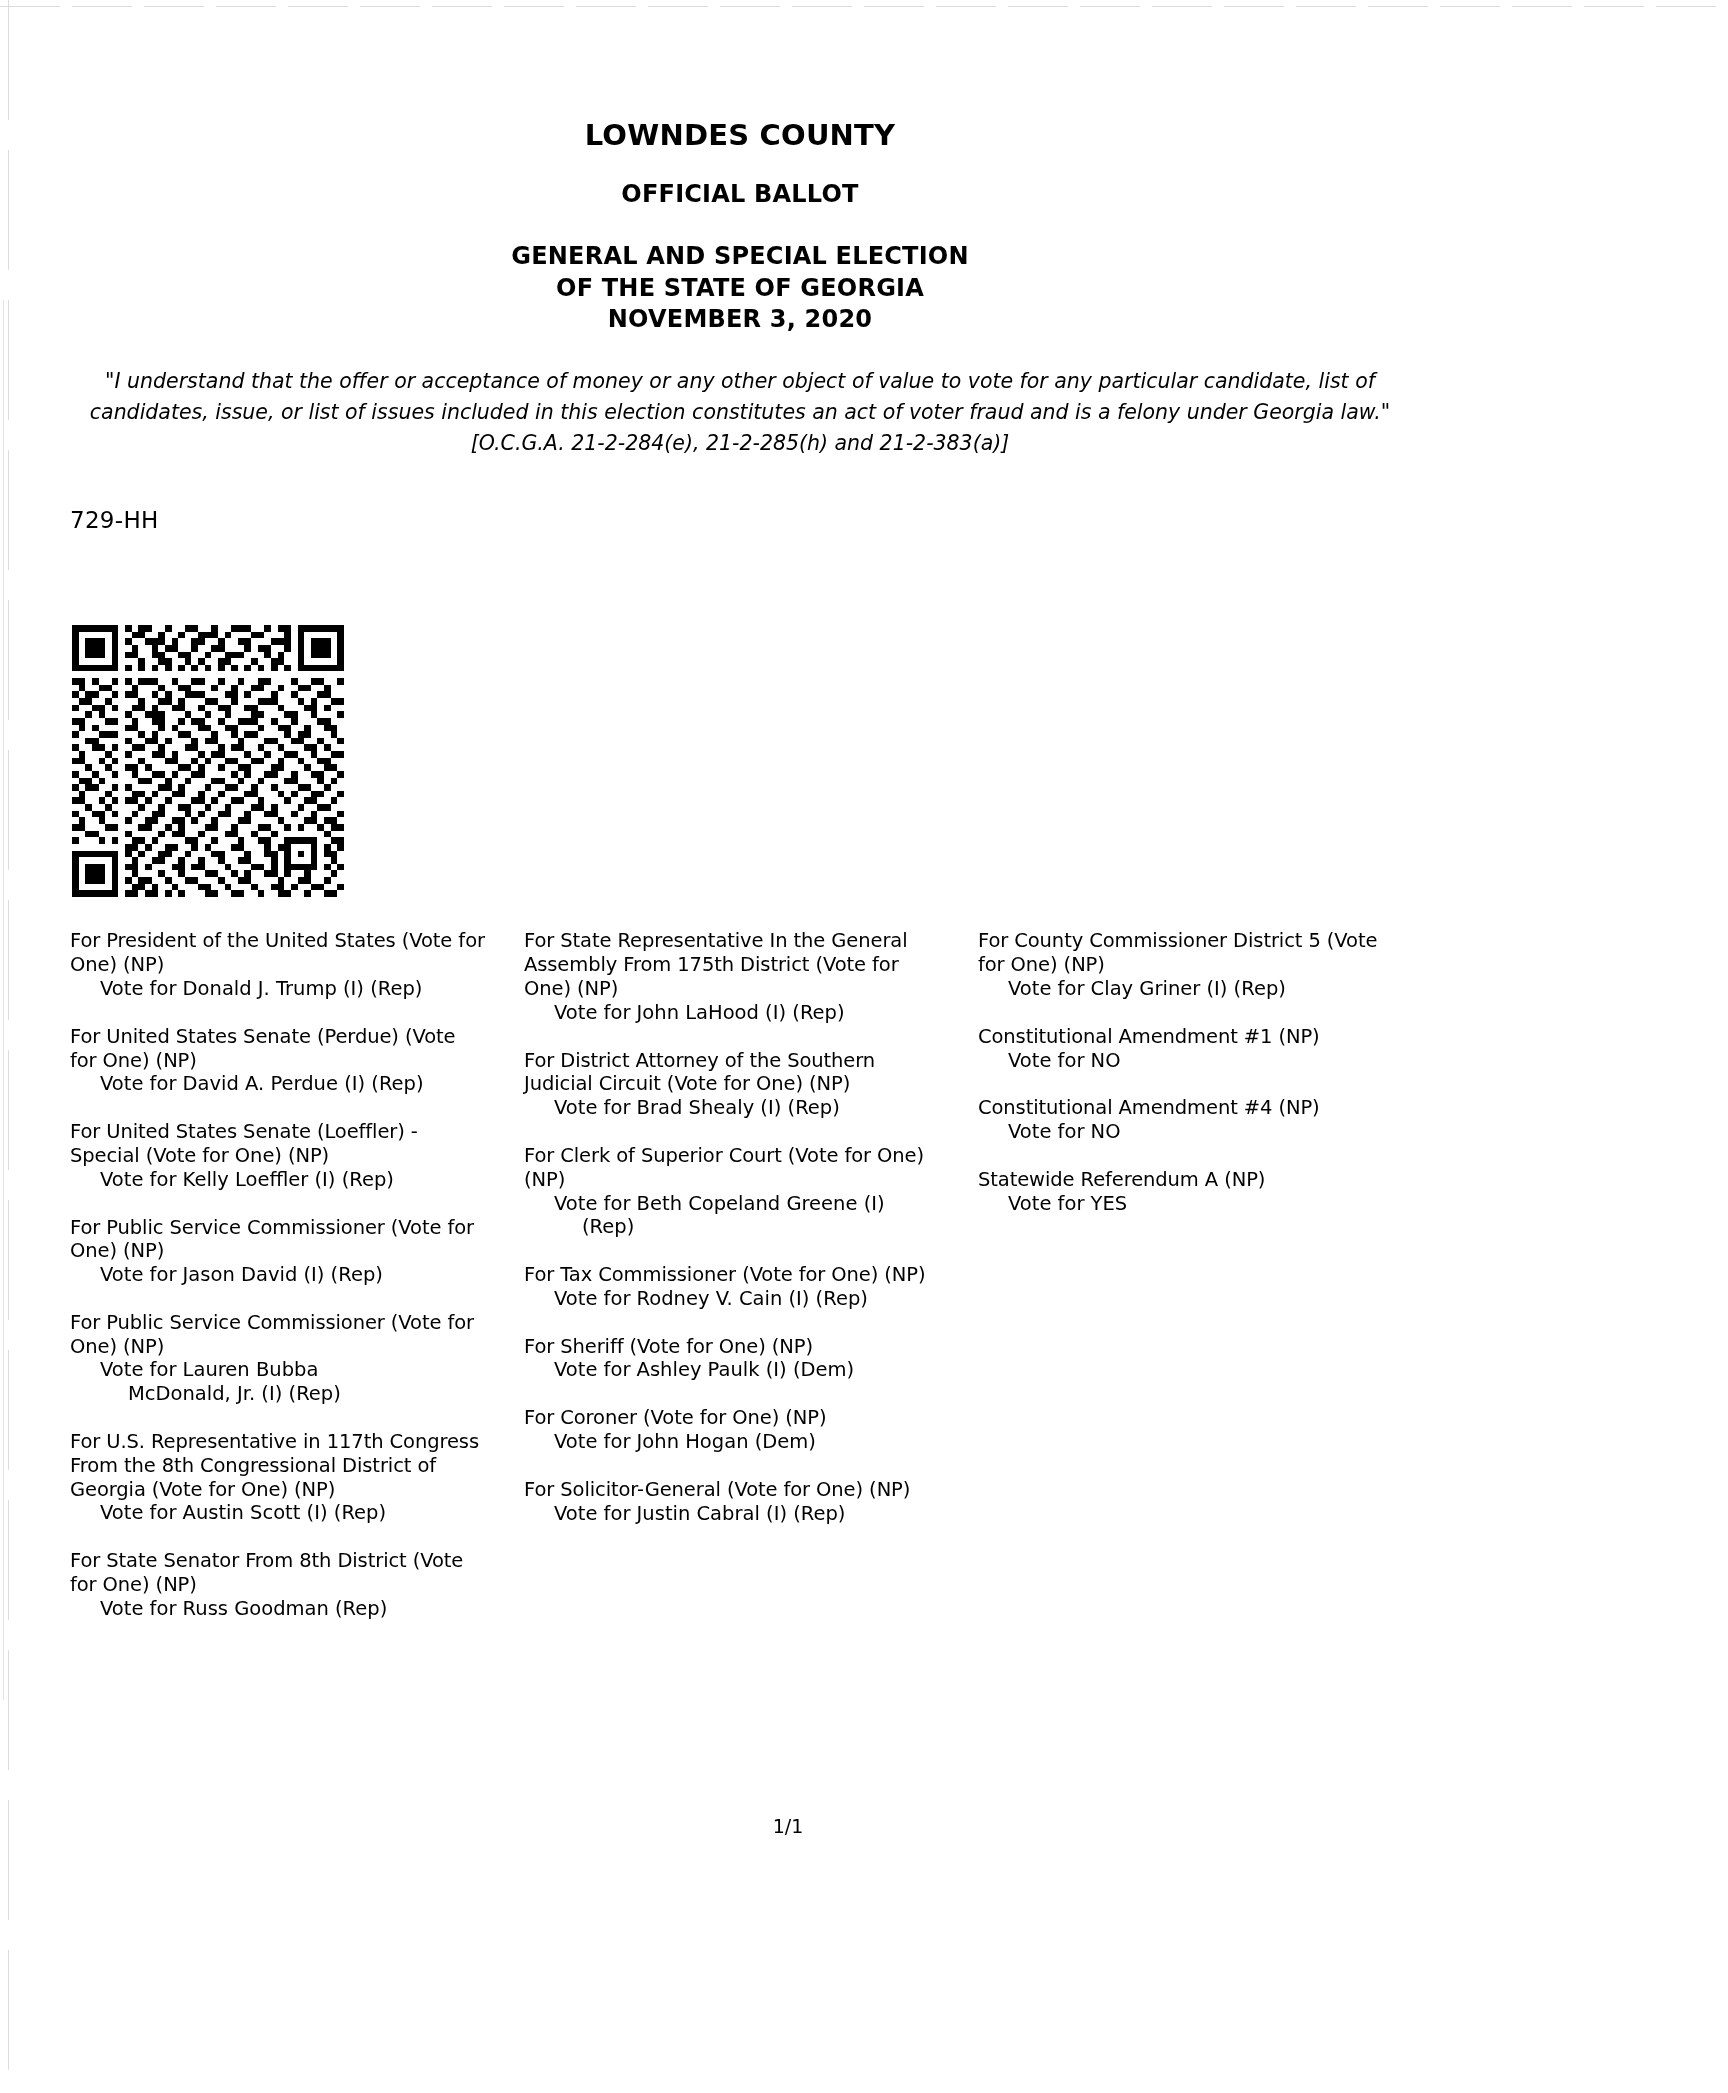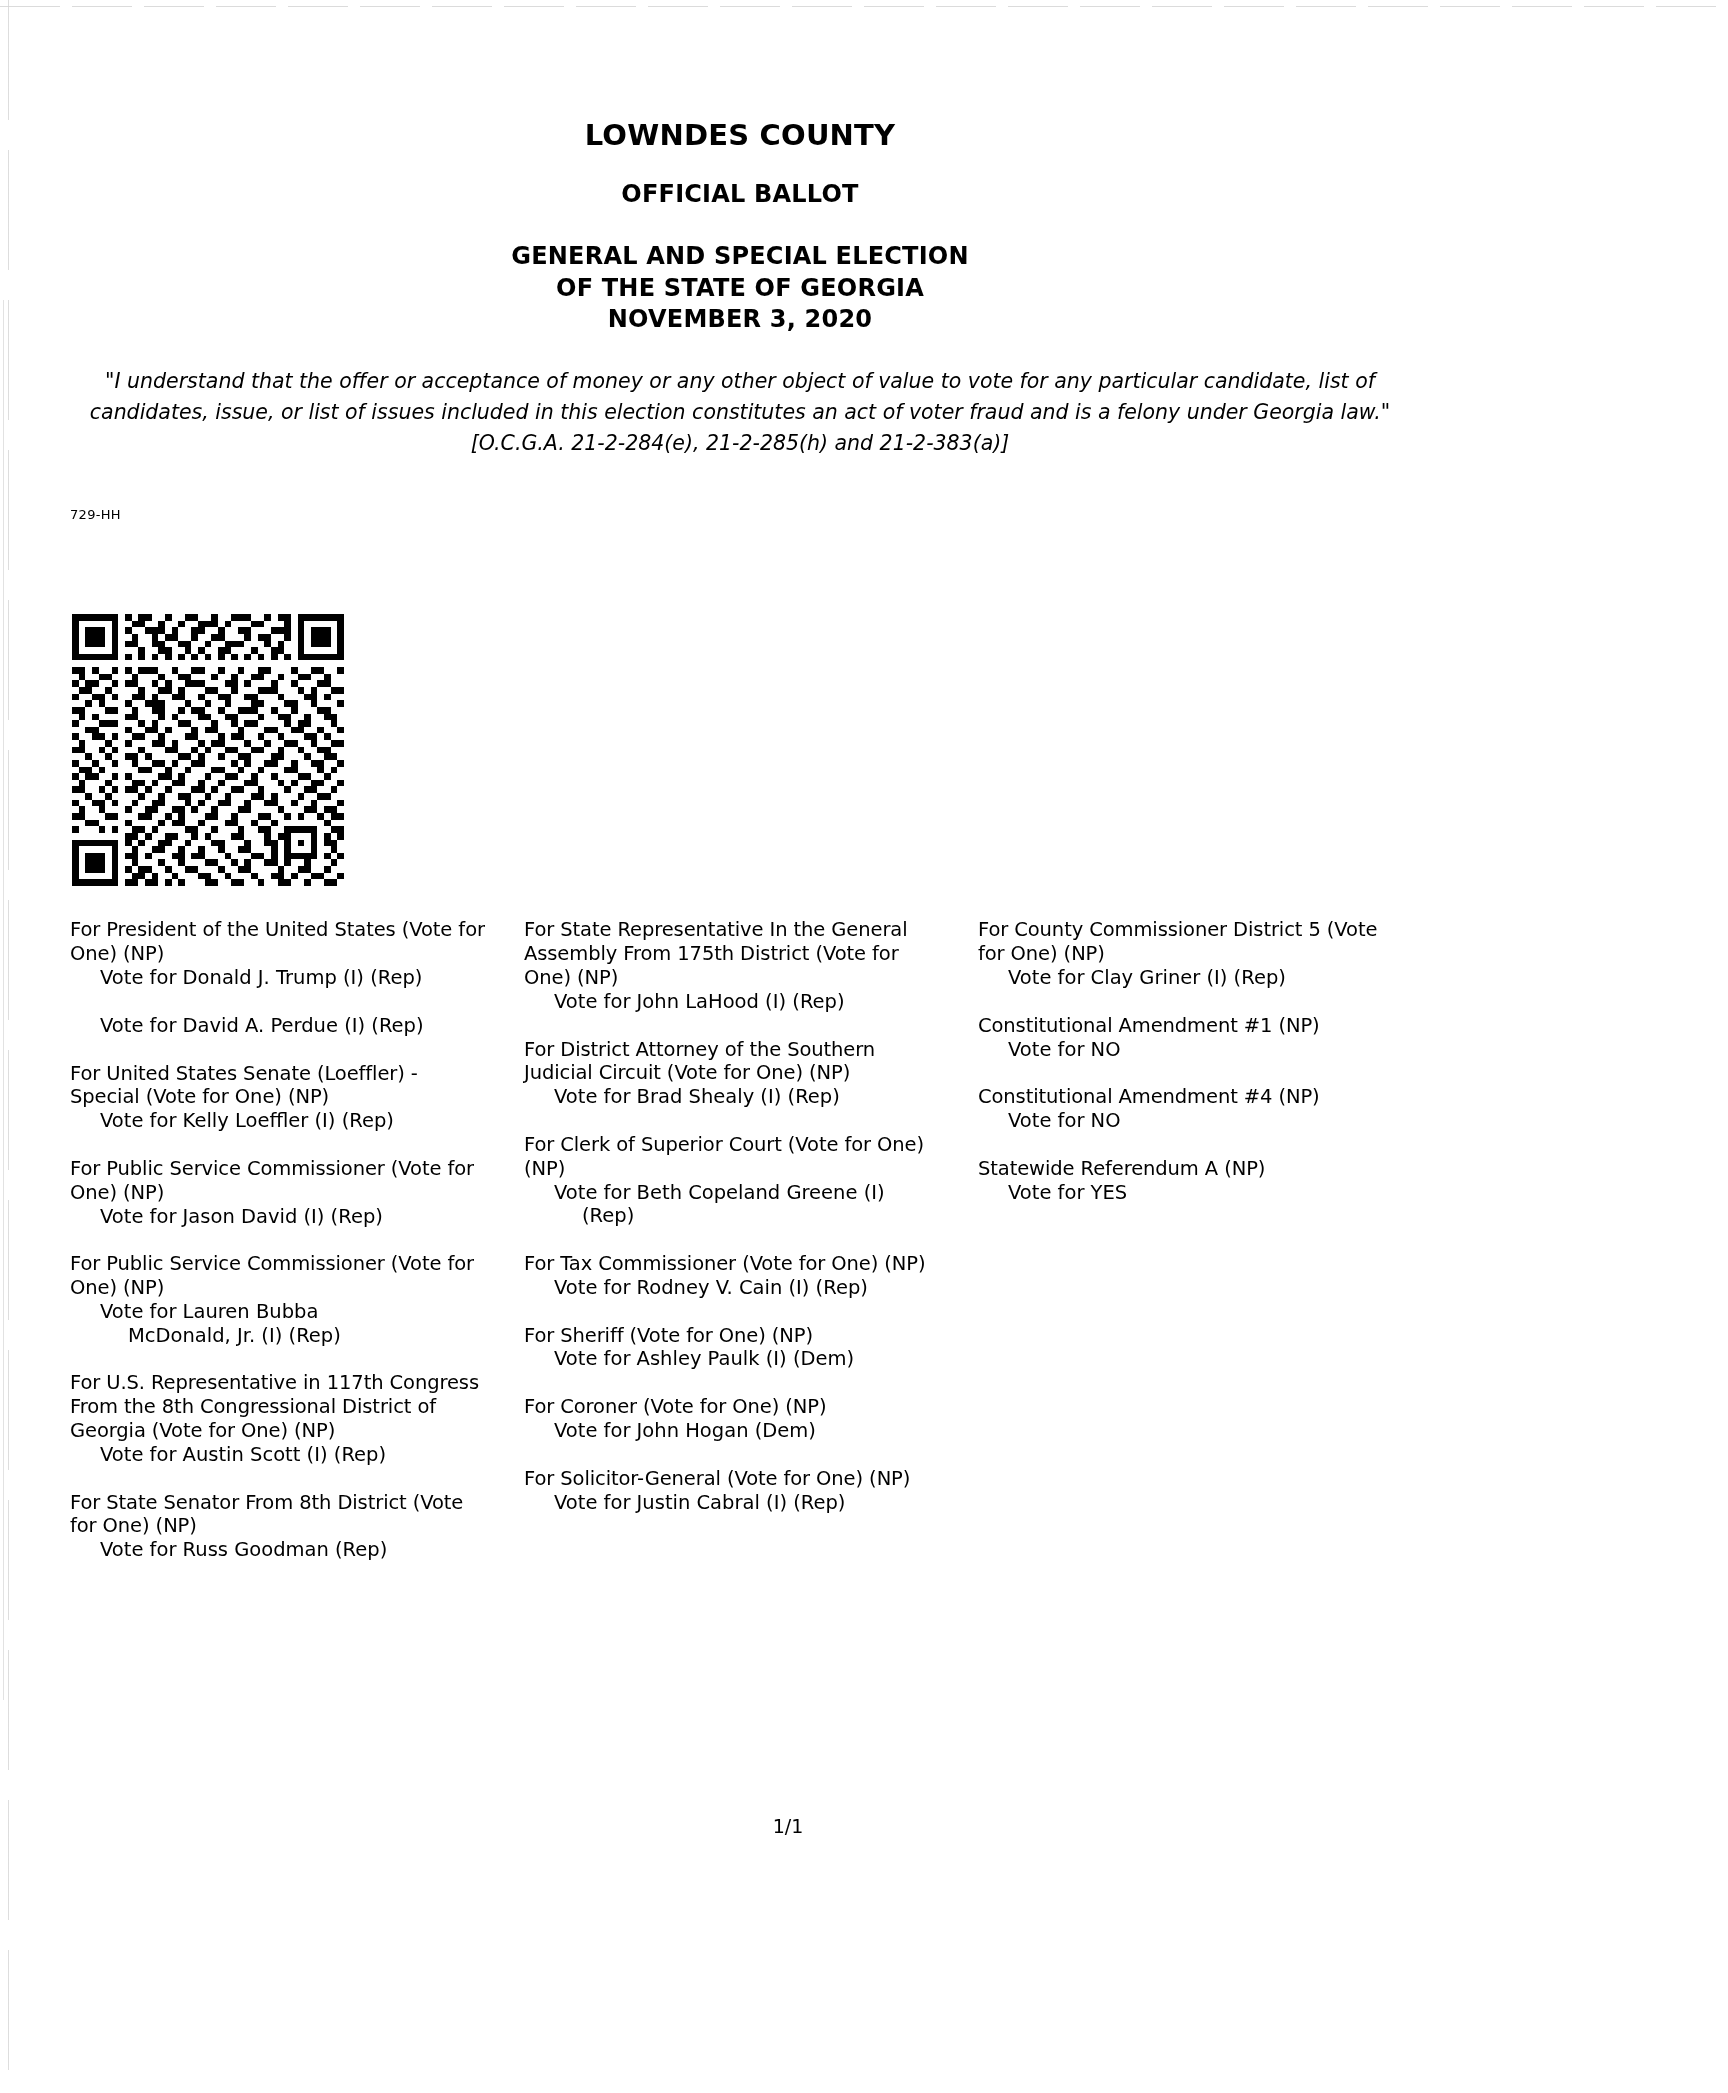--- a/index.html
+++ b/index.html
@@ -65,21 +65,21 @@
   .oath {
     margin: 30px 68px 0 68px;
     font-family: "DejaVu Sans", sans-serif;
     font-style: italic;
     font-size: 20.5px;
     line-height: 1.52;
     text-align: center;
   }
   .ballot-id {
     margin: 48px 0 0 70px;
-    font-size: 13px;
+    font-size: 23px;
     letter-spacing: .3px;
   }
   .qr-wrap {
     margin: 92px 0 0 72px;
     width: 272px;
     height: 272px;
   }
   .qr-wrap svg { display: block; }
 
   .columns {
@@ -600,20 +600,21 @@
     </div>
 
     <div class="columns">
 
       <div class="col">
         <div class="contest">
           <div class="contest-title">For President of the United States  (Vote for One) (NP)</div>
           <div class="choice">Vote for Donald J. Trump (I) (Rep)</div>
         </div>
         <div class="contest">
+          <div class="contest-title">For United States Senate (Perdue)  (Vote for One) (NP)</div>
           <div class="choice">Vote for David A. Perdue (I) (Rep)</div>
         </div>
         <div class="contest">
           <div class="contest-title">For United States Senate (Loeffler) - Special  (Vote for One) (NP)</div>
           <div class="choice">Vote for Kelly Loeffler (I) (Rep)</div>
         </div>
         <div class="contest">
           <div class="contest-title">For Public Service Commissioner  (Vote for One) (NP)</div>
           <div class="choice">Vote for Jason David (I) (Rep)</div>
         </div>

